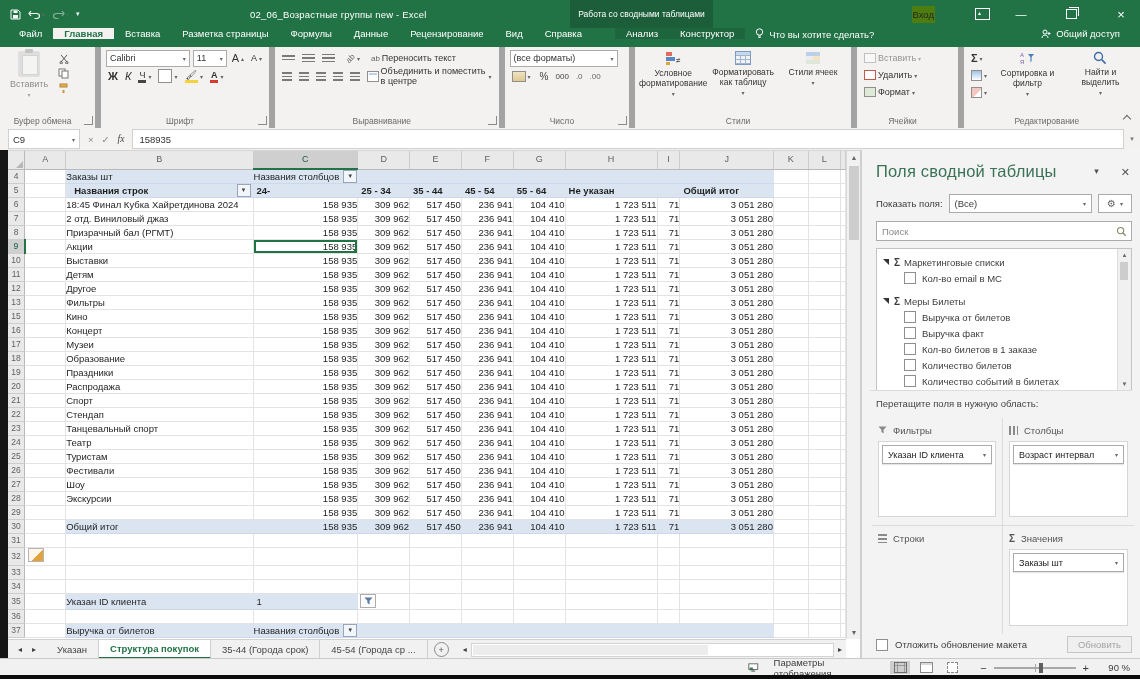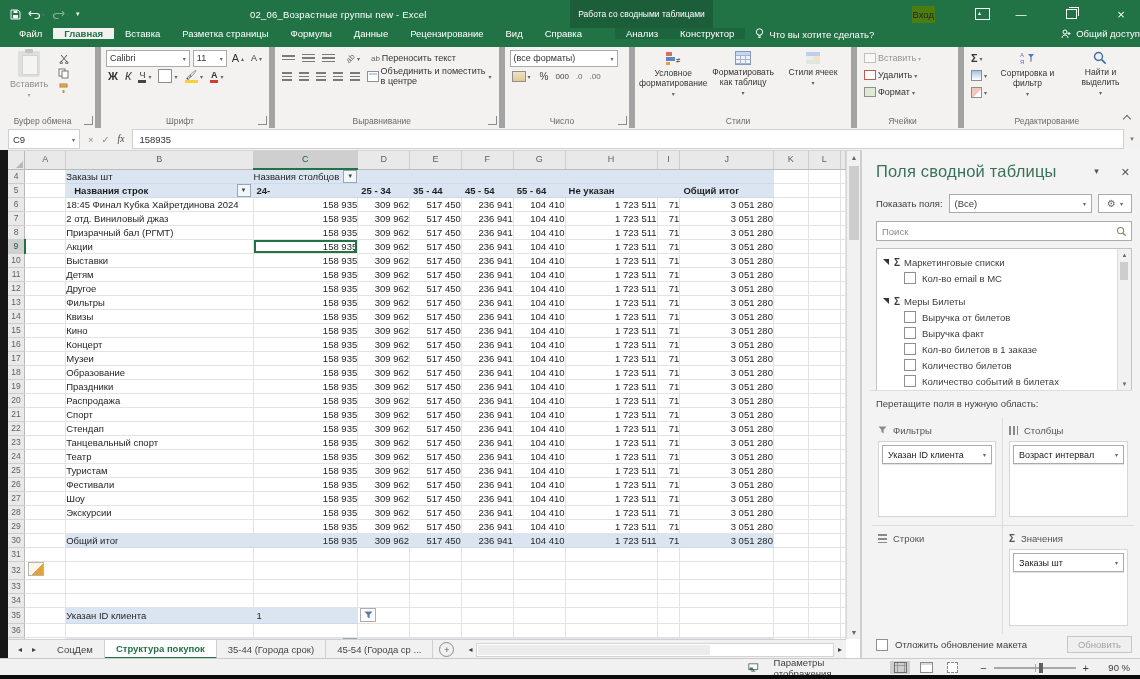--- a/index.html
+++ b/index.html
@@ -19,21 +19,21 @@
   .winbox i{position:absolute;left:2px;top:1px;font-style:normal;font-size:6px;line-height:6px}
   .wbtn{width:38px;height:28px;display:flex;align-items:center;justify-content:center;font-size:11px;margin-left:12px}
   .restore{width:9px;height:8px;border:1px solid #fff;position:relative}
   .restore::after{content:"";position:absolute;left:2px;top:-3px;width:9px;height:8px;border:1px solid #fff;border-left:none;border-bottom:none}
   
   .tabrow{position:absolute;left:0;top:28px;width:1140px;height:19px;background:#217346;display:flex;align-items:flex-start;color:#fff;font-size:9.5px}
   .rtab{display:flex;align-items:center;padding:0 11px;cursor:pointer}
   .rtab.active{background:#f3f2f1;color:#217346;font-weight:700}
   .ctxtabs{display:flex;background:rgba(0,0,0,.12)}
   .tellme{display:flex;align-items:center;gap:5px;padding:0 10px}
-  .share{margin-left:auto;display:flex;align-items:center;gap:5px;padding-right:0}
+  .share{margin-left:auto;display:flex;align-items:center;gap:5px;padding-right:20px}
   
   .ribbon{position:absolute;left:0;top:47px;width:1140px;height:81px;background:#f3f2f1;border-bottom:1px solid #d2d2d2;display:flex;font-size:9px;color:#333}
   .rgroup{position:relative;border-right:6px solid #a3a3a3;padding:3px 5px 14px 5px;display:flex;gap:4px}
   .glabel{position:absolute;left:0;right:10px;bottom:2px;text-align:center;font-size:8.5px;color:#6a6a6a;white-space:nowrap}
   .dlg{position:absolute;right:2px;bottom:3px;width:8px;height:8px;border-right:1px solid #8a8a8a;border-bottom:1px solid #8a8a8a}
   .bigbtn{display:flex;flex-direction:column;align-items:center;justify-content:flex-start;gap:2px;padding:1px 4px;min-width:40px}
   .bigbtn .cap{text-align:center;line-height:10px}
   .dd{font-size:6px;color:#666}
   .mini{display:flex;flex-direction:column;gap:2px;justify-content:flex-start}
   .mrow{display:flex;align-items:center;gap:3px;height:16px}
@@ -685,36 +685,20 @@
             <td class="c v">236 941</td>
             <td class="c v">104 410</td>
             <td class="c v">1 723 511</td>
             <td class="c vi">71</td>
             <td class="c v">3 051 280</td>
             <td class="c"></td>
             <td class="c"></td>
             <td class="c"></td>
           </tr>
           <tr>
-            <td class="rowh">14</td>
-            <td class="c"></td>
-            <td class="c lbl">Квизы</td>
-            <td class="c v">158 935</td>
-            <td class="c v">309 962</td>
-            <td class="c v">517 450</td>
-            <td class="c v">236 941</td>
-            <td class="c v">104 410</td>
-            <td class="c v">1 723 511</td>
-            <td class="c vi">71</td>
-            <td class="c v">3 051 280</td>
-            <td class="c"></td>
-            <td class="c"></td>
-            <td class="c"></td>
-          </tr>
-          <tr>
             <td class="rowh">15</td>
             <td class="c"></td>
             <td class="c lbl">Кино</td>
             <td class="c v">158 935</td>
             <td class="c v">309 962</td>
             <td class="c v">517 450</td>
             <td class="c v">236 941</td>
             <td class="c v">104 410</td>
             <td class="c v">1 723 511</td>
             <td class="c vi">71</td>
@@ -1091,21 +1075,21 @@
     <div class="vthumb"></div>
     <div class="sbtn down">▼</div>
   </div>
   <div class="paneldiv"></div>
 
   <div class="sheettabs">
     <span class="snav">
       <span>◂</span>
       <span>▸</span>
     </span>
-    <span class="stab">СоцДем</span>
+    <span class="stab">Указан</span>
     <span class="stab active">Структура покупок</span>
     <span class="stab">35-44 (Города срок)</span>
     <span class="stab">45-54 (Города ср ...</span>
     <span class="plus">+</span>
     <span class="hscroll">
       <span class="harr">◂</span>
       <span class="htrack">
           <span class="hthumb"></span>
         </span>
       <span class="harr">▸</span>

